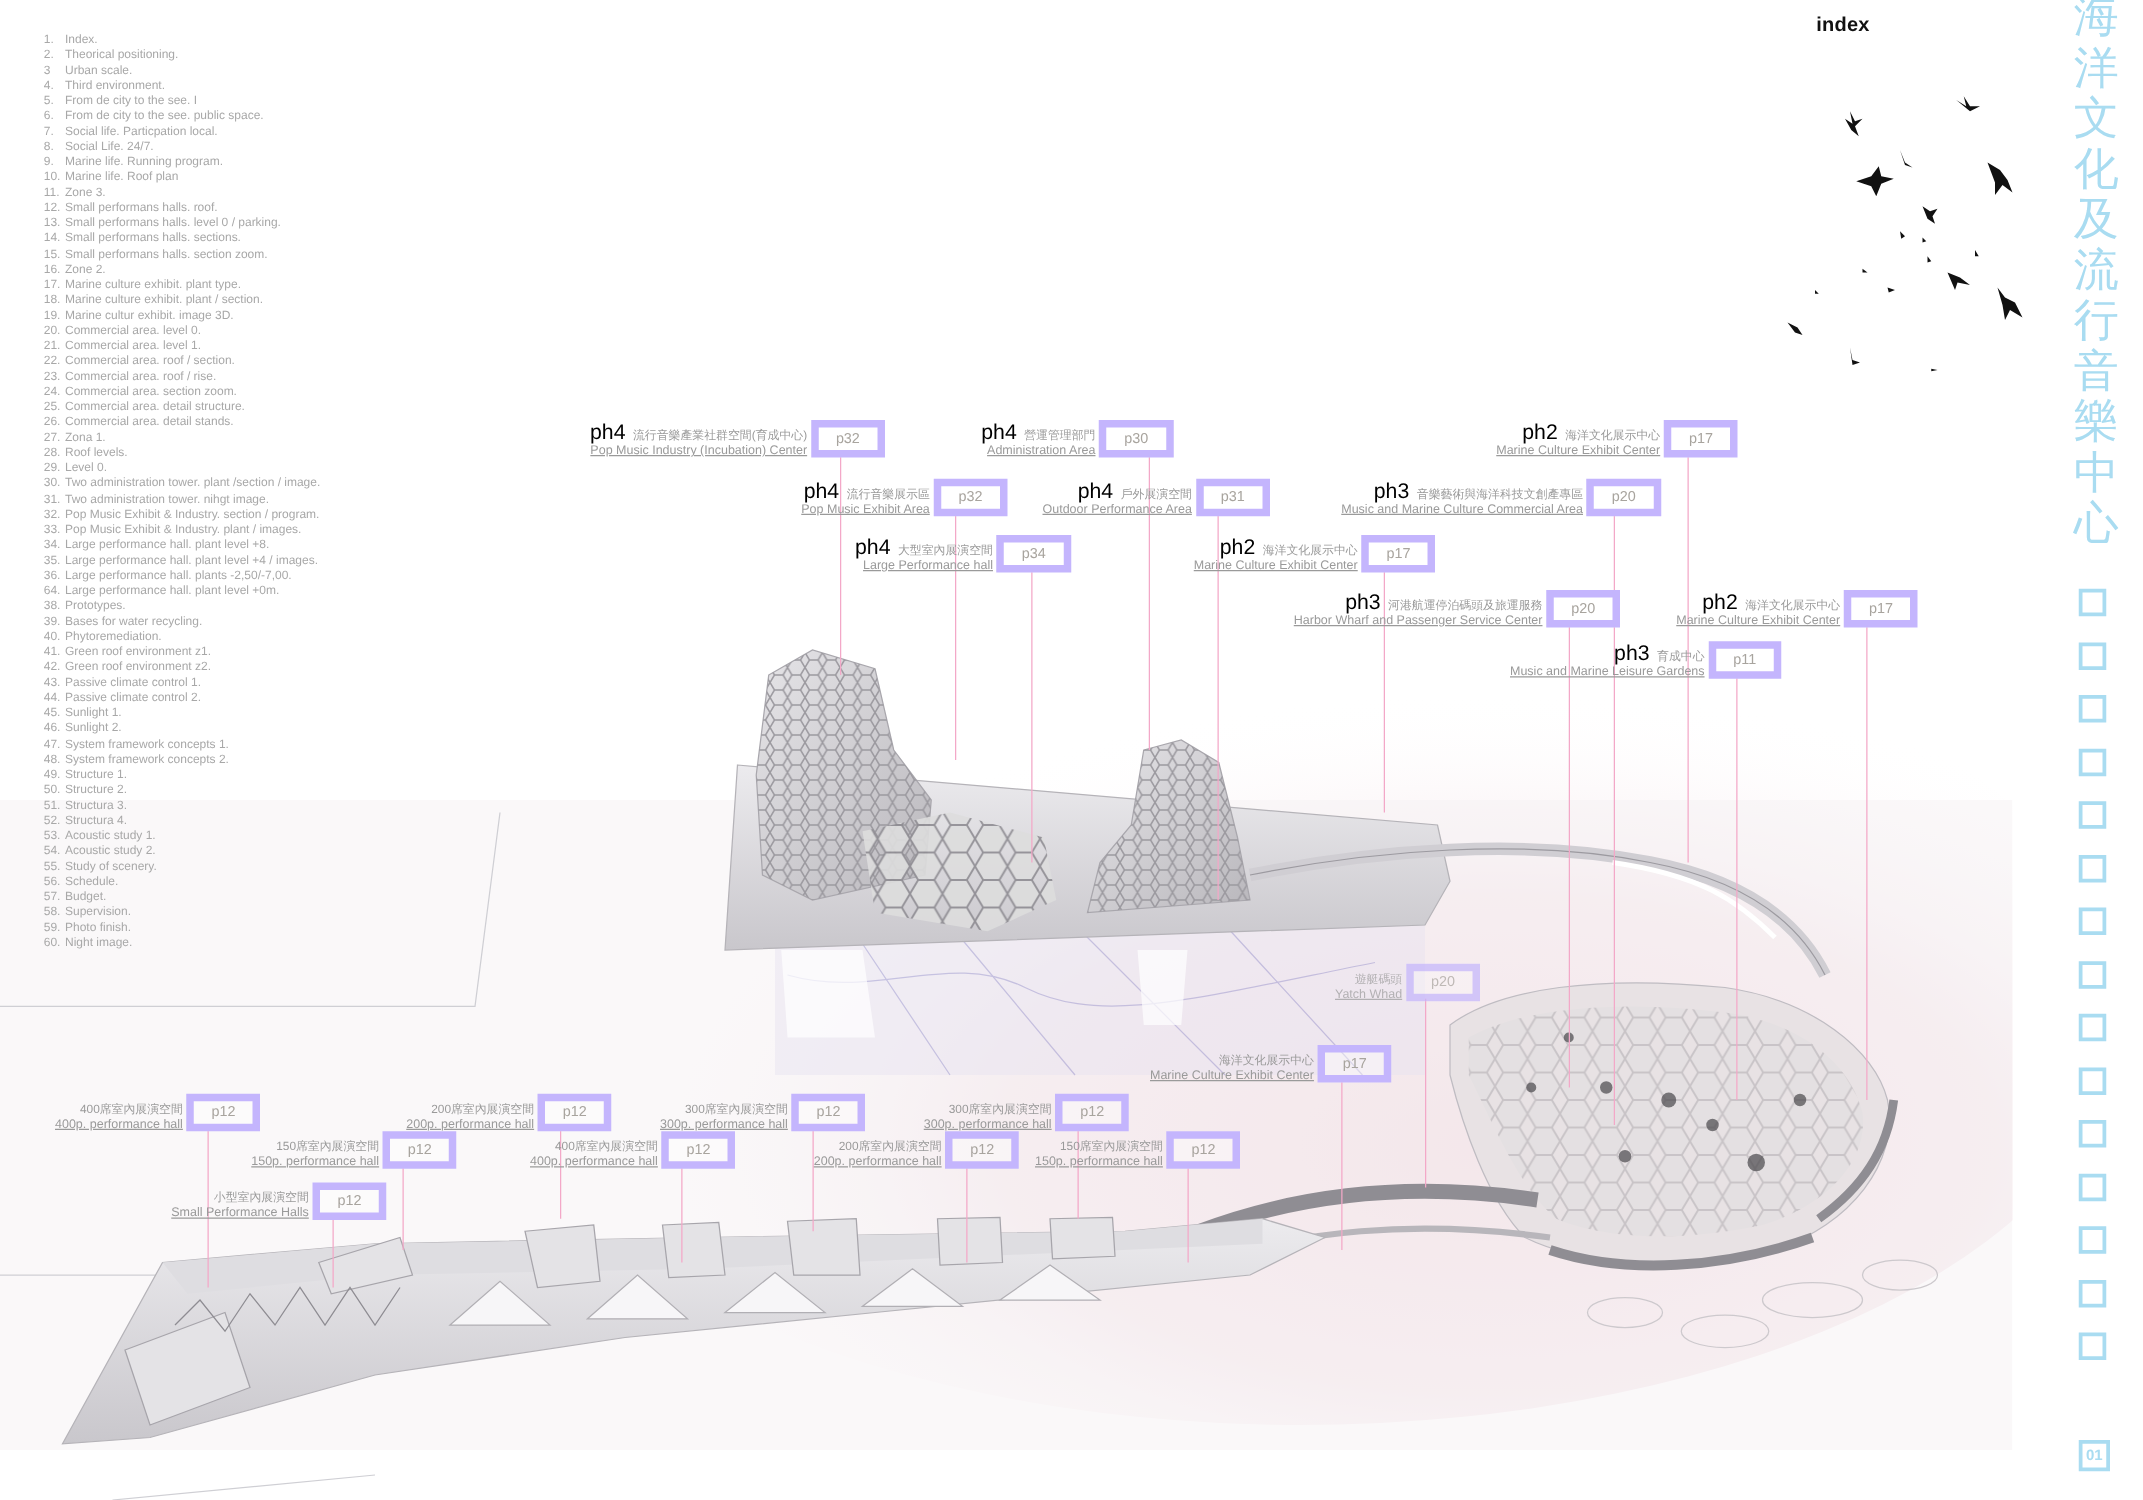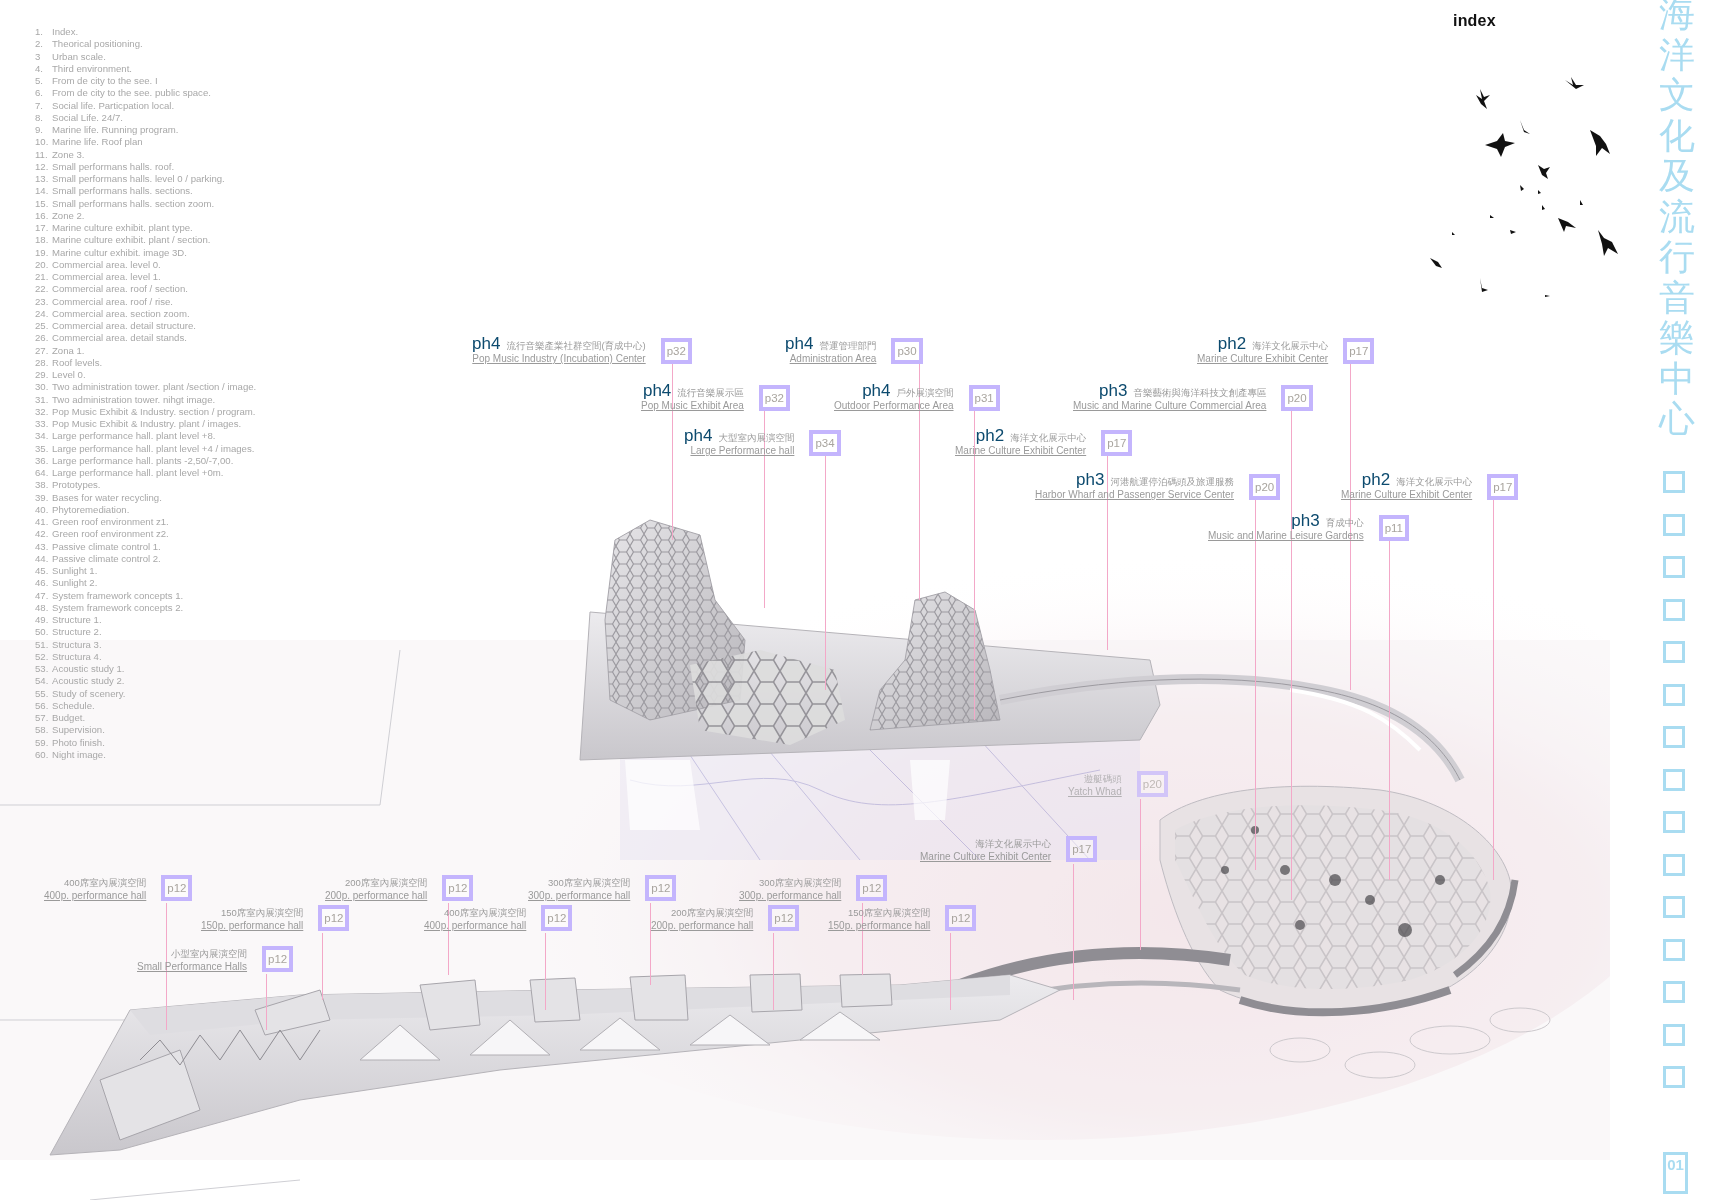--- a/index.html
+++ b/index.html
@@ -9,31 +9,31 @@
   .index-list{position:absolute;left:35px;top:26px;margin:0;padding:0;list-style:none;font-size:9.6px;line-height:12.25px;color:#a8a8a8;}
   .index-list li{white-space:nowrap;}
   .index-list .num{display:inline-block;width:17px;}
   
   .index-title{position:absolute;left:1453px;top:12px;font-size:16px;font-weight:bold;color:#111;letter-spacing:0.2px;}
   
   .v-title{position:absolute;left:1655px;top:-6px;width:44px;display:flex;flex-direction:column;align-items:center;}
   .v-char{font-family:"DejaVu Sans",sans-serif;font-size:36px;line-height:40.5px;color:#a9dcf1;font-weight:200;}
   .v-boxes{position:absolute;left:1663px;top:471px;display:flex;flex-direction:column;}
   .v-box{width:22px;height:22px;border:3px solid #a9dcf1;margin-bottom:20.5px;box-sizing:border-box;}
-  .v-page{position:absolute;left:1663px;top:1152px;width:25px;height:42px;border:3px solid #a9dcf1;box-sizing:border-box;color:#a9dcf1;font-size:15px;font-weight:bold;text-align:center;line-height:19px;}
+  .v-page{position:absolute;left:1663px;top:1152px;width:25px;height:25px;border:3px solid #a9dcf1;box-sizing:border-box;color:#a9dcf1;font-size:12px;font-weight:bold;text-align:center;line-height:19px;}
   
   .scene{position:absolute;left:0;top:0;width:1714px;height:1200px;}
   
   .lbl{position:absolute;display:flex;align-items:flex-end;gap:3px;}
   .lbl .txt{display:flex;flex-direction:column;align-items:flex-end;}
   .lbl .top{display:flex;align-items:baseline;gap:6px;white-space:nowrap;}
-  .lbl .ph{color:#0c4a6e;font-size:17px;line-height:15px;}
+  .lbl .ph{color:#000000;font-size:17px;line-height:15px;}
   .lbl .zh{color:#9a9a9a;font-size:9.5px;}
   .lbl .en{color:#9a9a9a;font-size:10px;line-height:11px;white-space:nowrap;text-decoration:underline;}
-  .lbl .pg{border:4px solid #c4b5fd;color:#a8a49e;font-size:11.5px;padding:2px 2px;line-height:14px;background:rgba(255,255,255,0.4);margin-left:12px;}
+  .lbl .pg{border:6px solid #c4b5fd;color:#a8a49e;font-size:11.5px;padding:2px 14px;line-height:14px;background:rgba(255,255,255,0.4);}
   .lbl.faded{opacity:0.7;}
   .lead{position:absolute;width:1px;background:#f3a8c8;}
 </style>
 </head>
 <body>
 
 <div class="board">
 
   <svg class="scene" viewBox="0 0 1714 1200" width="1714" height="1200">
     <defs>

